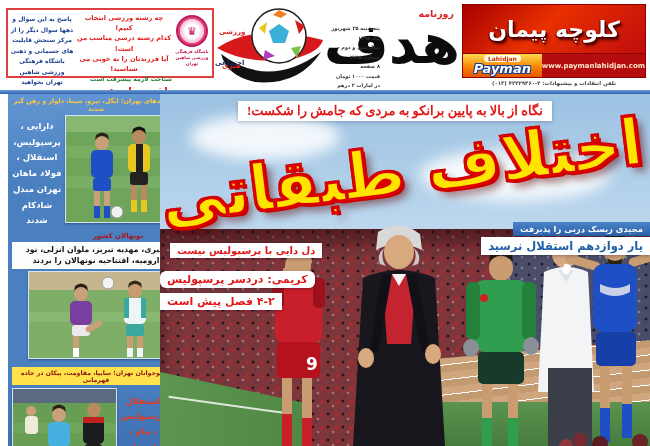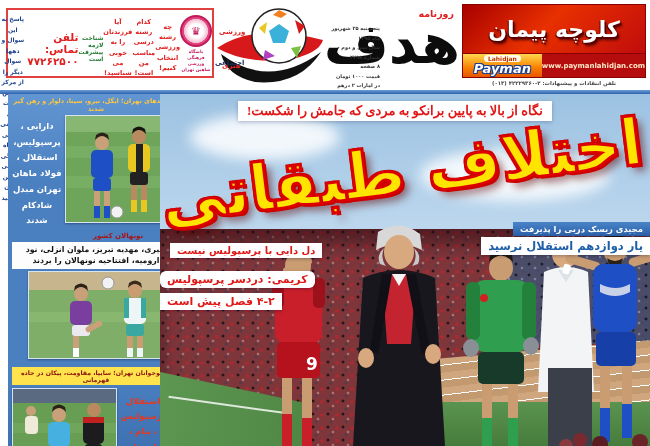--- a/index.html
+++ b/index.html
@@ -4,21 +4,21 @@
 <style>
   html,body{margin:0;padding:0;background:#888;}
   #canvas{position:relative;width:650px;height:446px;background:#fff;overflow:hidden;
     font-family:"DejaVu Sans",sans-serif;outline:1px solid #aaa;margin:0 auto;}
   .rtl{direction:rtl;unicode-bidi:embed;}
   
   .ad-left{position:absolute;left:6px;top:8px;width:208px;height:70px;border:2px solid #e04040;
     background:#fff;display:flex;flex-direction:row;box-sizing:border-box;}
   .al-side{width:64px;color:#1a3f8f;font-size:6px;font-weight:bold;text-align:center;
     line-height:1.75;padding:4px 2px;}
-  .al-mid{flex:1;display:flex;flex-direction:row;align-items:center;padding-top:9px;}
+  .al-mid{flex:1;display:flex;flex-direction:column;padding-top:3px;}
   .al-q{color:#e02020;font-size:6.6px;font-weight:bold;line-height:1.55;text-align:center;}
   .al-note{color:#207a30;font-size:6px;font-weight:bold;margin-top:1px;}
   .al-phone{color:#e02020;font-size:10.5px;font-weight:bold;margin-top:3px;}
   .al-logo{width:40px;display:flex;flex-direction:column;align-items:center;padding-top:5px;}
   .al-circle{width:28px;height:28px;border-radius:50%;background:radial-gradient(#fff 35%,#f5bcd2 60%,#e0457b 62%);
     border:2px solid #c2185b;display:flex;align-items:center;justify-content:center;color:#c2185b;font-size:11px;}
   .al-cap{font-size:4.4px;color:#c2185b;text-align:center;margin-top:2px;line-height:1.4;font-weight:bold;}
   .logo-block{position:absolute;left:215px;top:2px;width:112px;height:88px;}
   .cat{position:absolute;font-weight:bold;font-size:7px;}
   .masthead{position:absolute;left:328px;top:0;width:132px;height:92px;}

